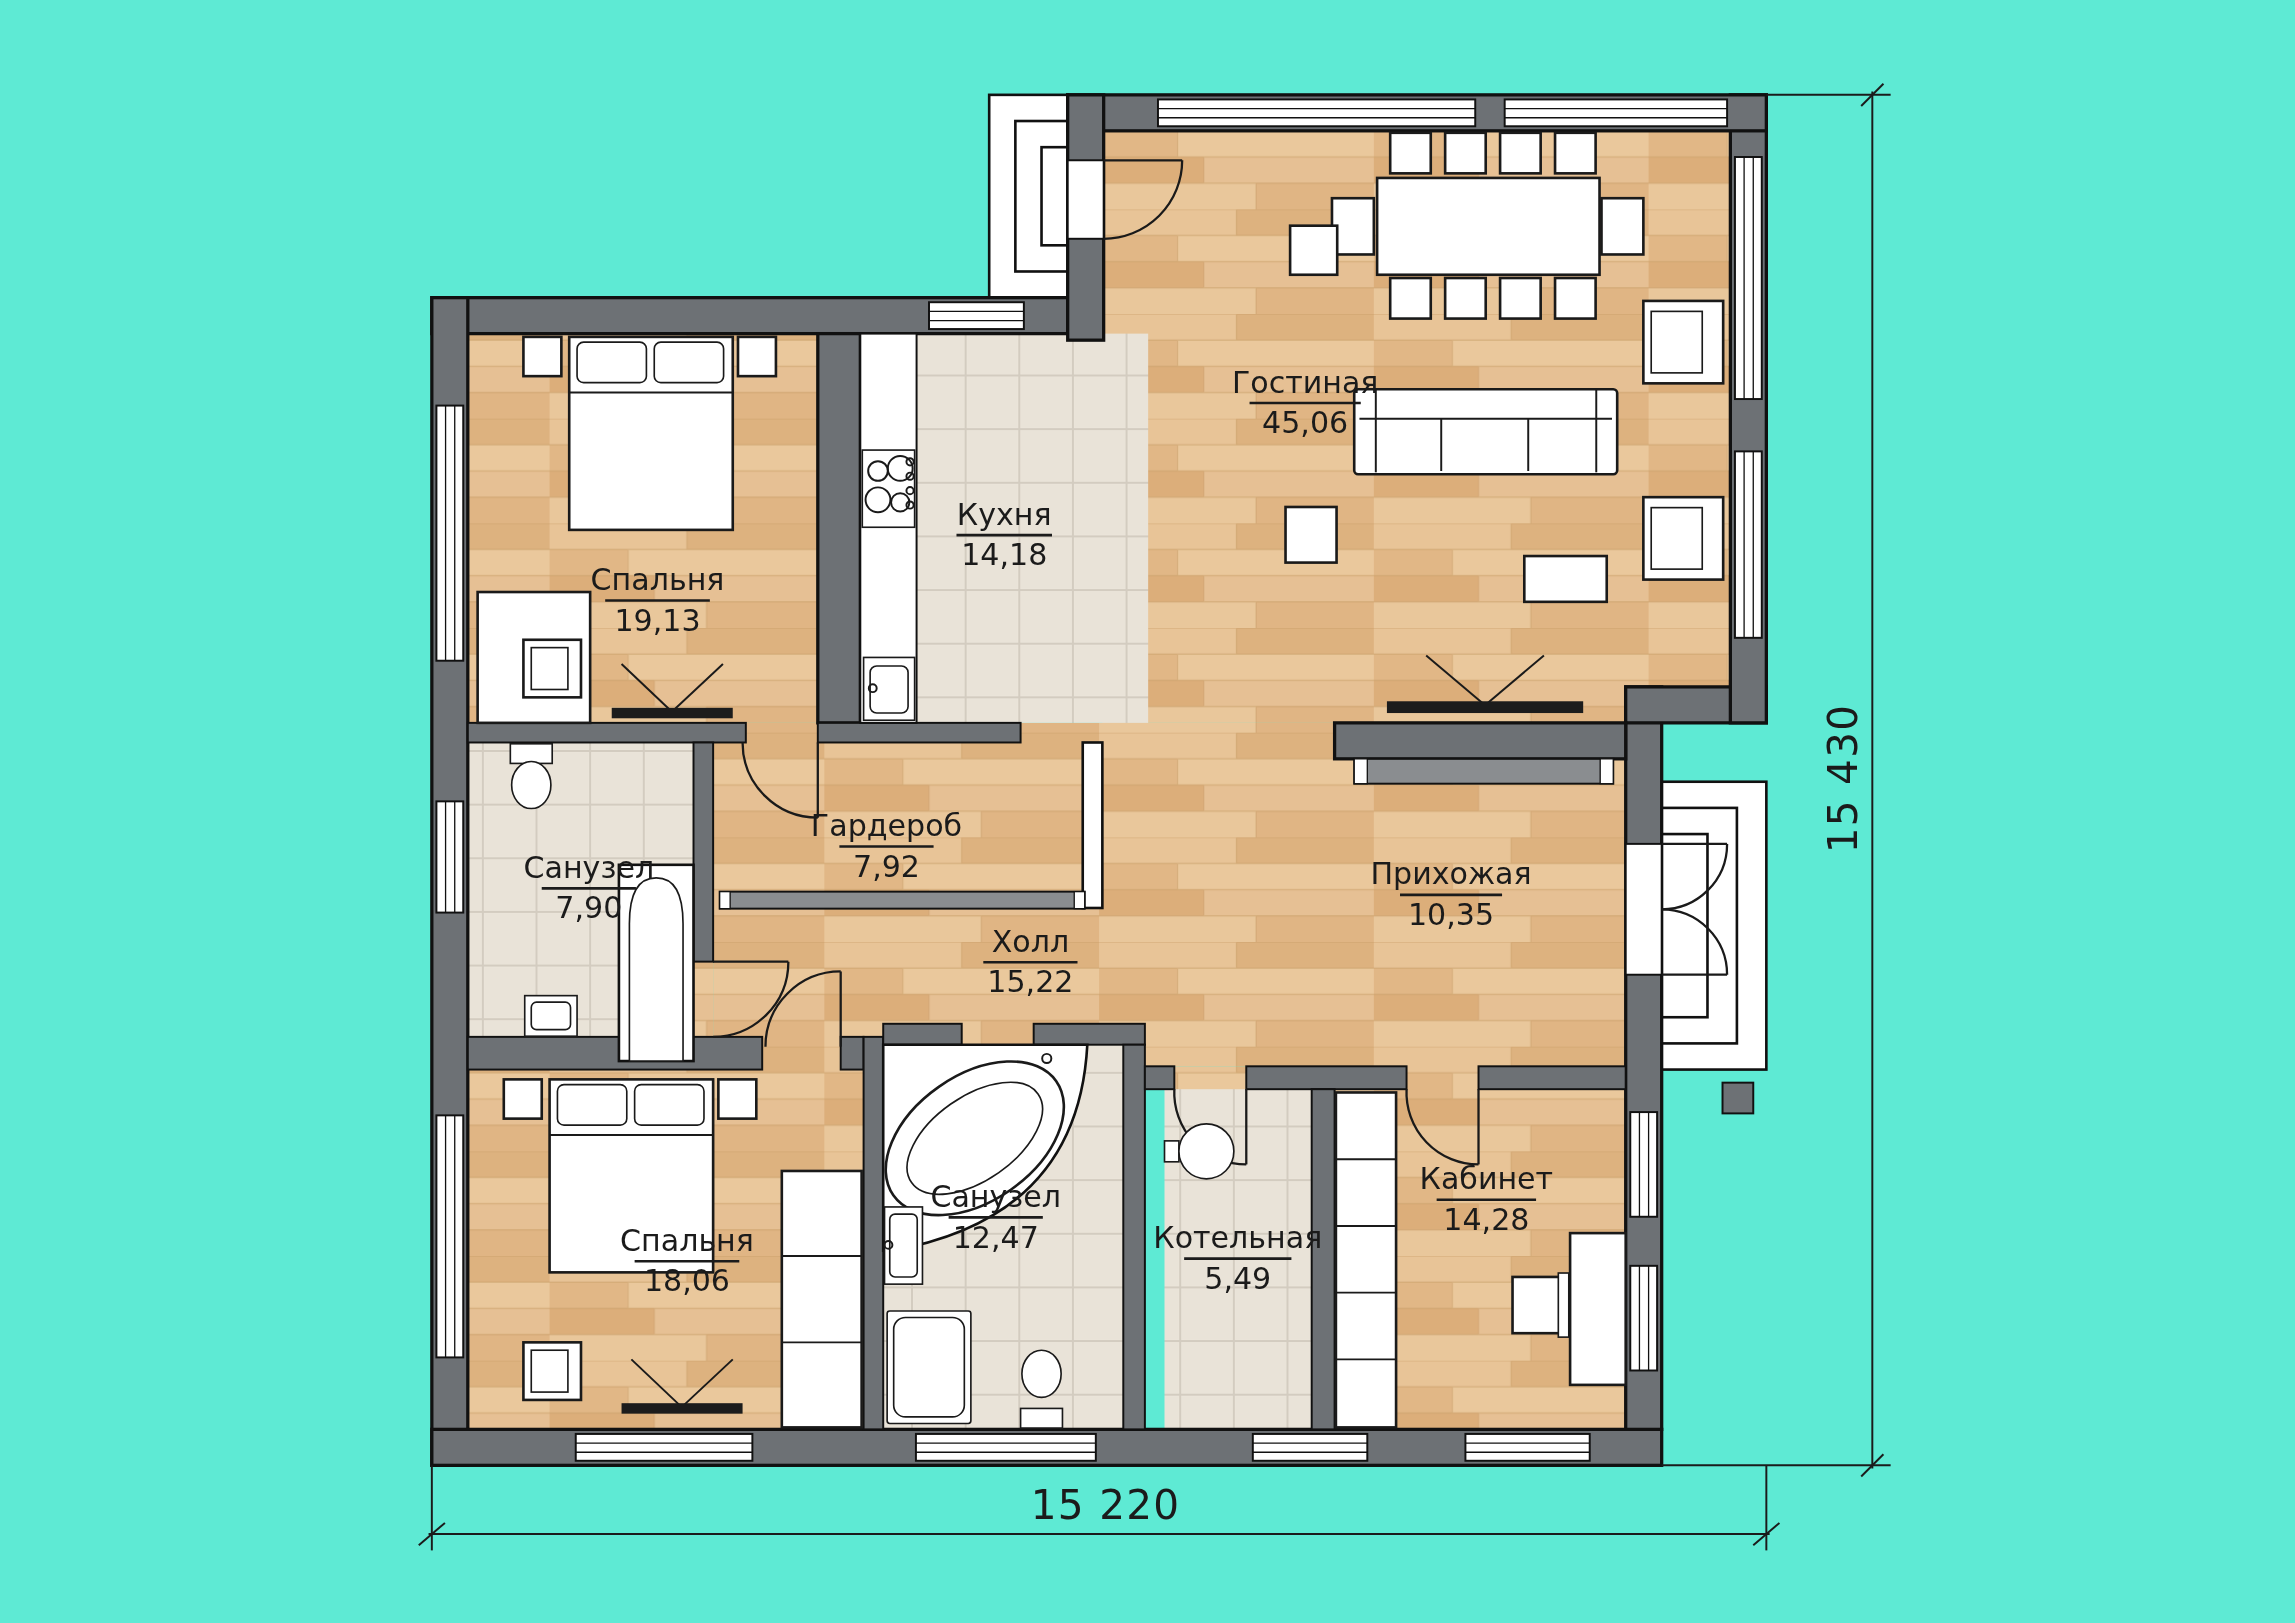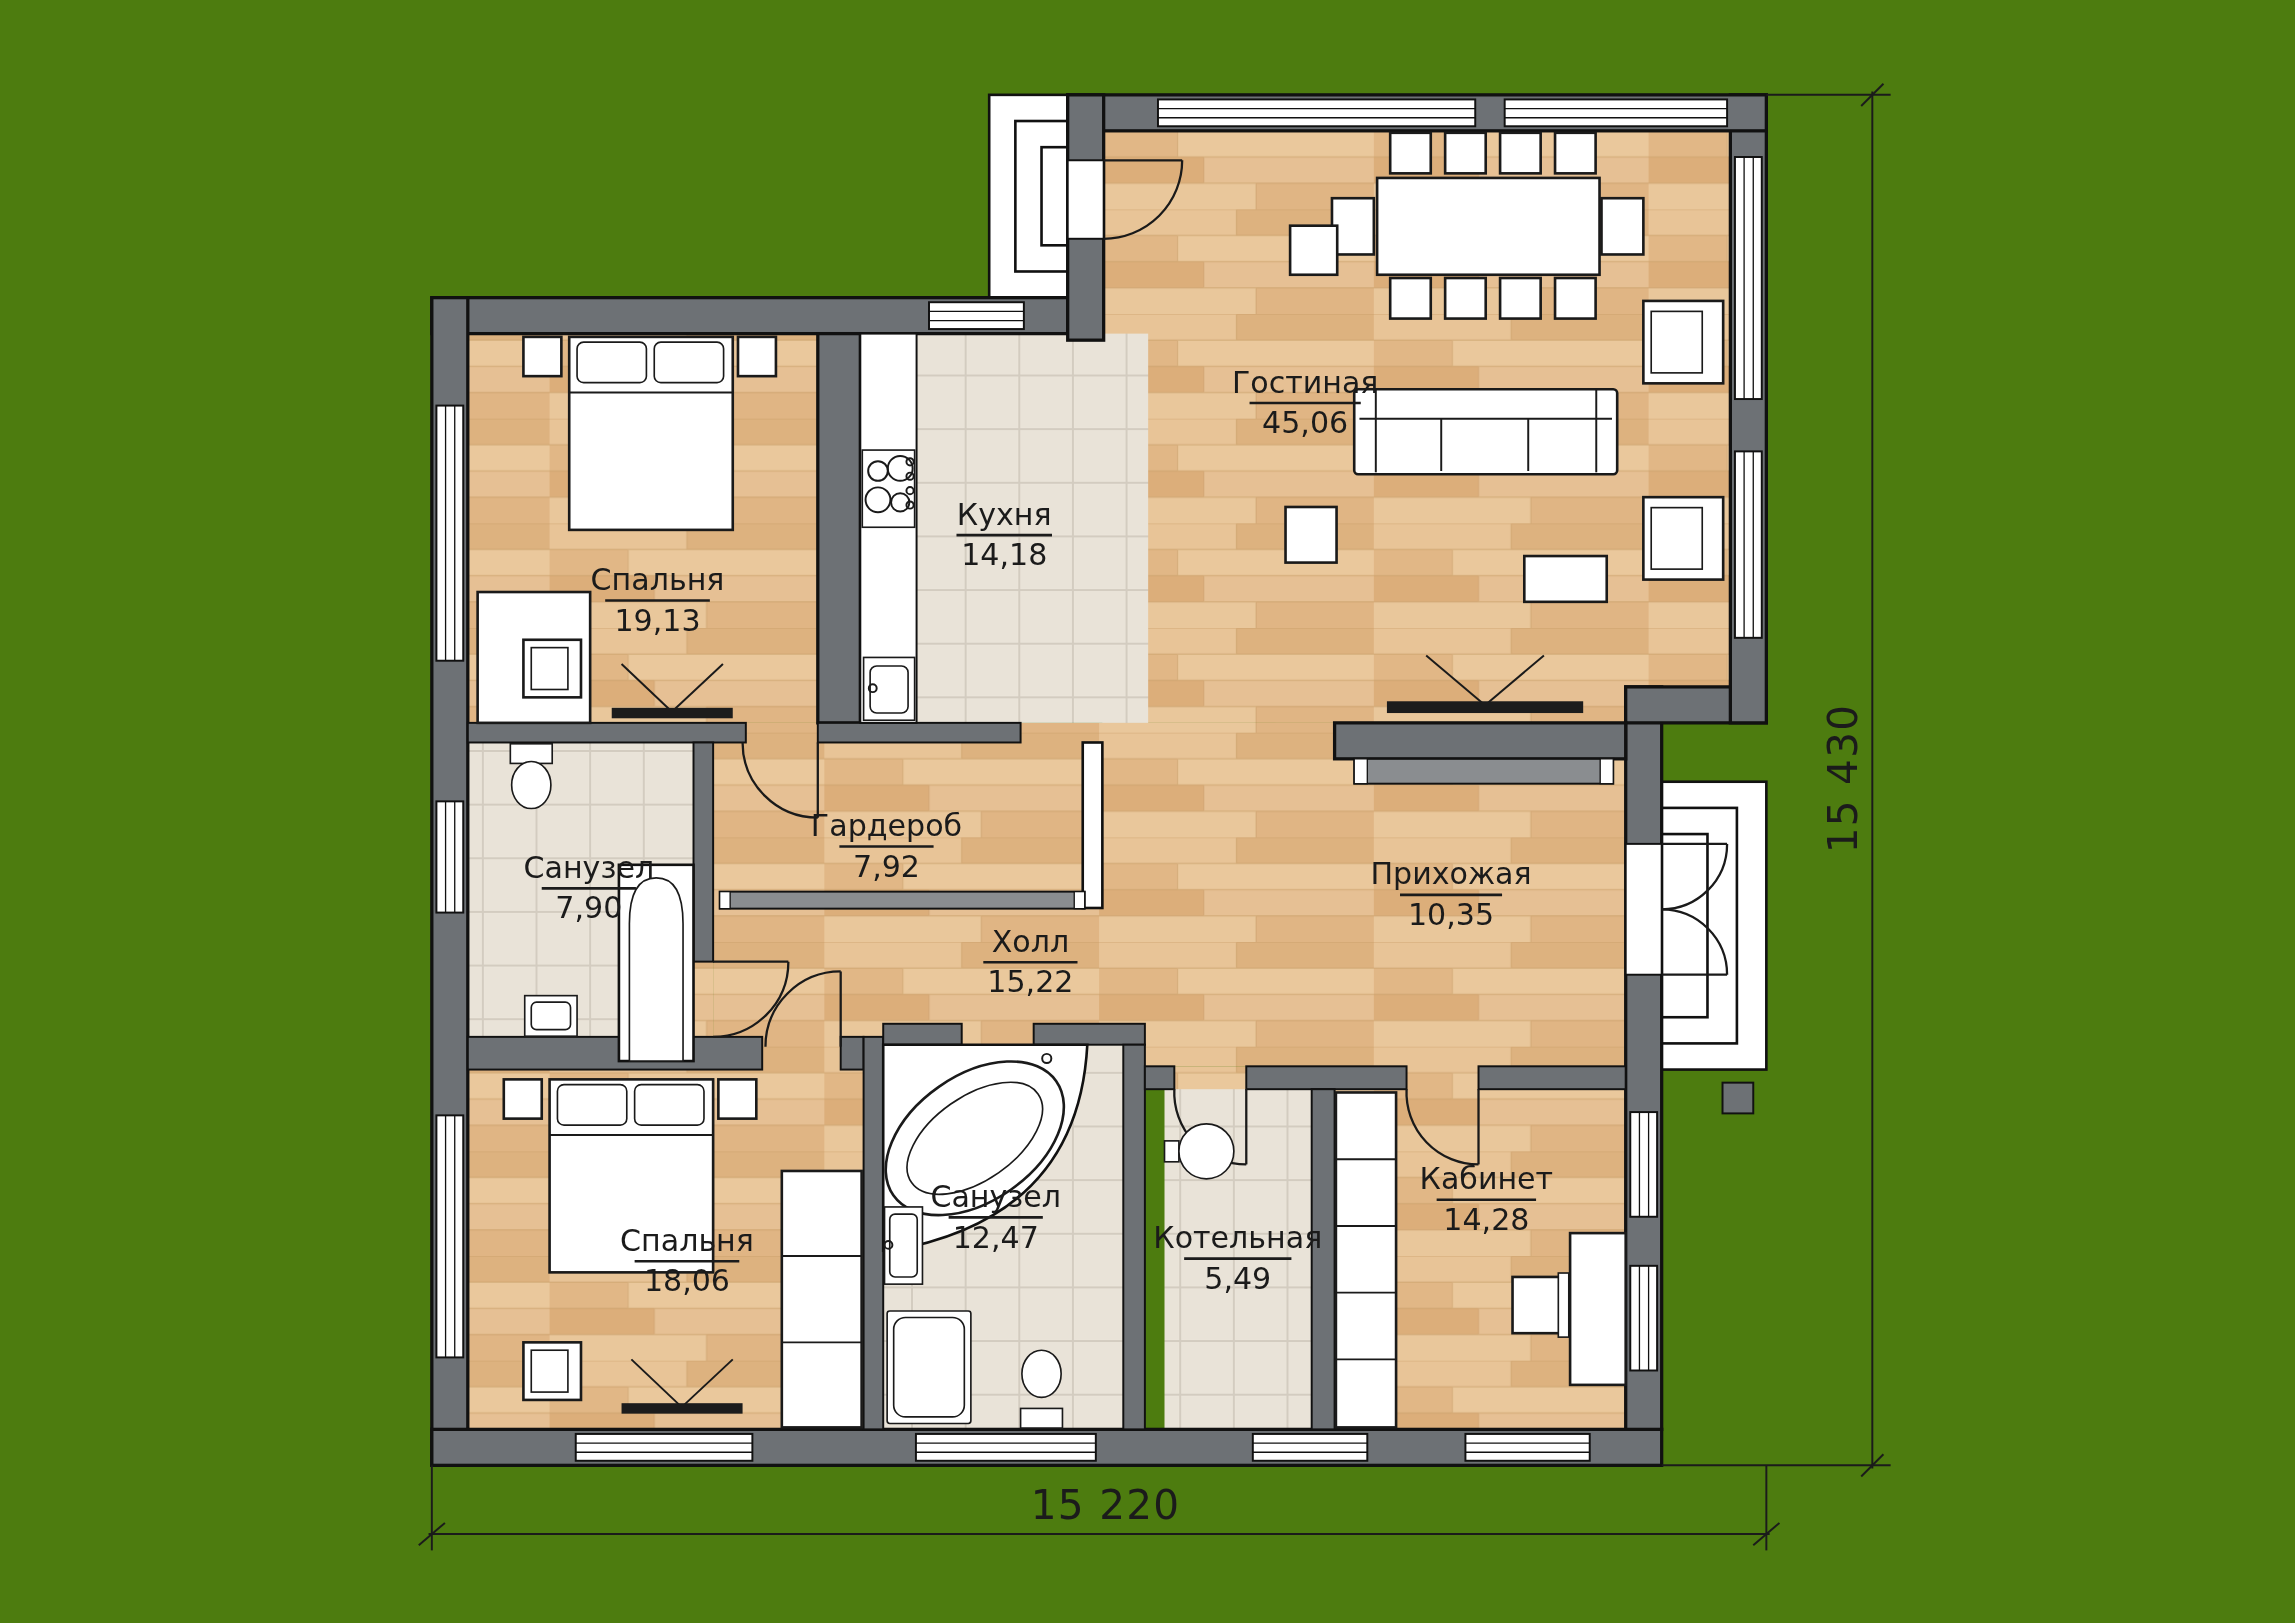--- a/index.html
+++ b/index.html
@@ -1,16 +1,16 @@
 <!DOCTYPE html>
 <html style="font-size:10.5px"><head>
 <meta charset="utf-8">
 <style>
   html,body{margin:0;padding:0;background:#ffffff;}
-  .sheet{position:relative;width:2295px;height:1623px;background:#4d7c0f;overflow:hidden;
+  .sheet{position:relative;width:2295px;height:1623px;background:#5eead4;overflow:hidden;
          font-family:"DejaVu Sans", sans-serif;}
   svg{display:block;}
   .room-name, .room-area{font-family:"DejaVu Sans", sans-serif;font-size:46px;fill:#1b1b1b;}
   .dim-text{font-family:"DejaVu Sans", sans-serif;font-size:62px;fill:#1b1b1b;letter-spacing:2px;}
   .wall{fill:#6d7175;stroke:#111111;stroke-width:5;}
   .wall-thin{fill:#6d7175;stroke:#111111;stroke-width:3;}
   .white-part{fill:#ffffff;stroke:#111111;stroke-width:4;}
   .furn{fill:#ffffff;stroke:#1a1a1a;stroke-width:4;}
   .furn-thin{fill:#ffffff;stroke:#1a1a1a;stroke-width:2.5;}
   .furn-line{fill:none;stroke:#1a1a1a;stroke-width:3;}

